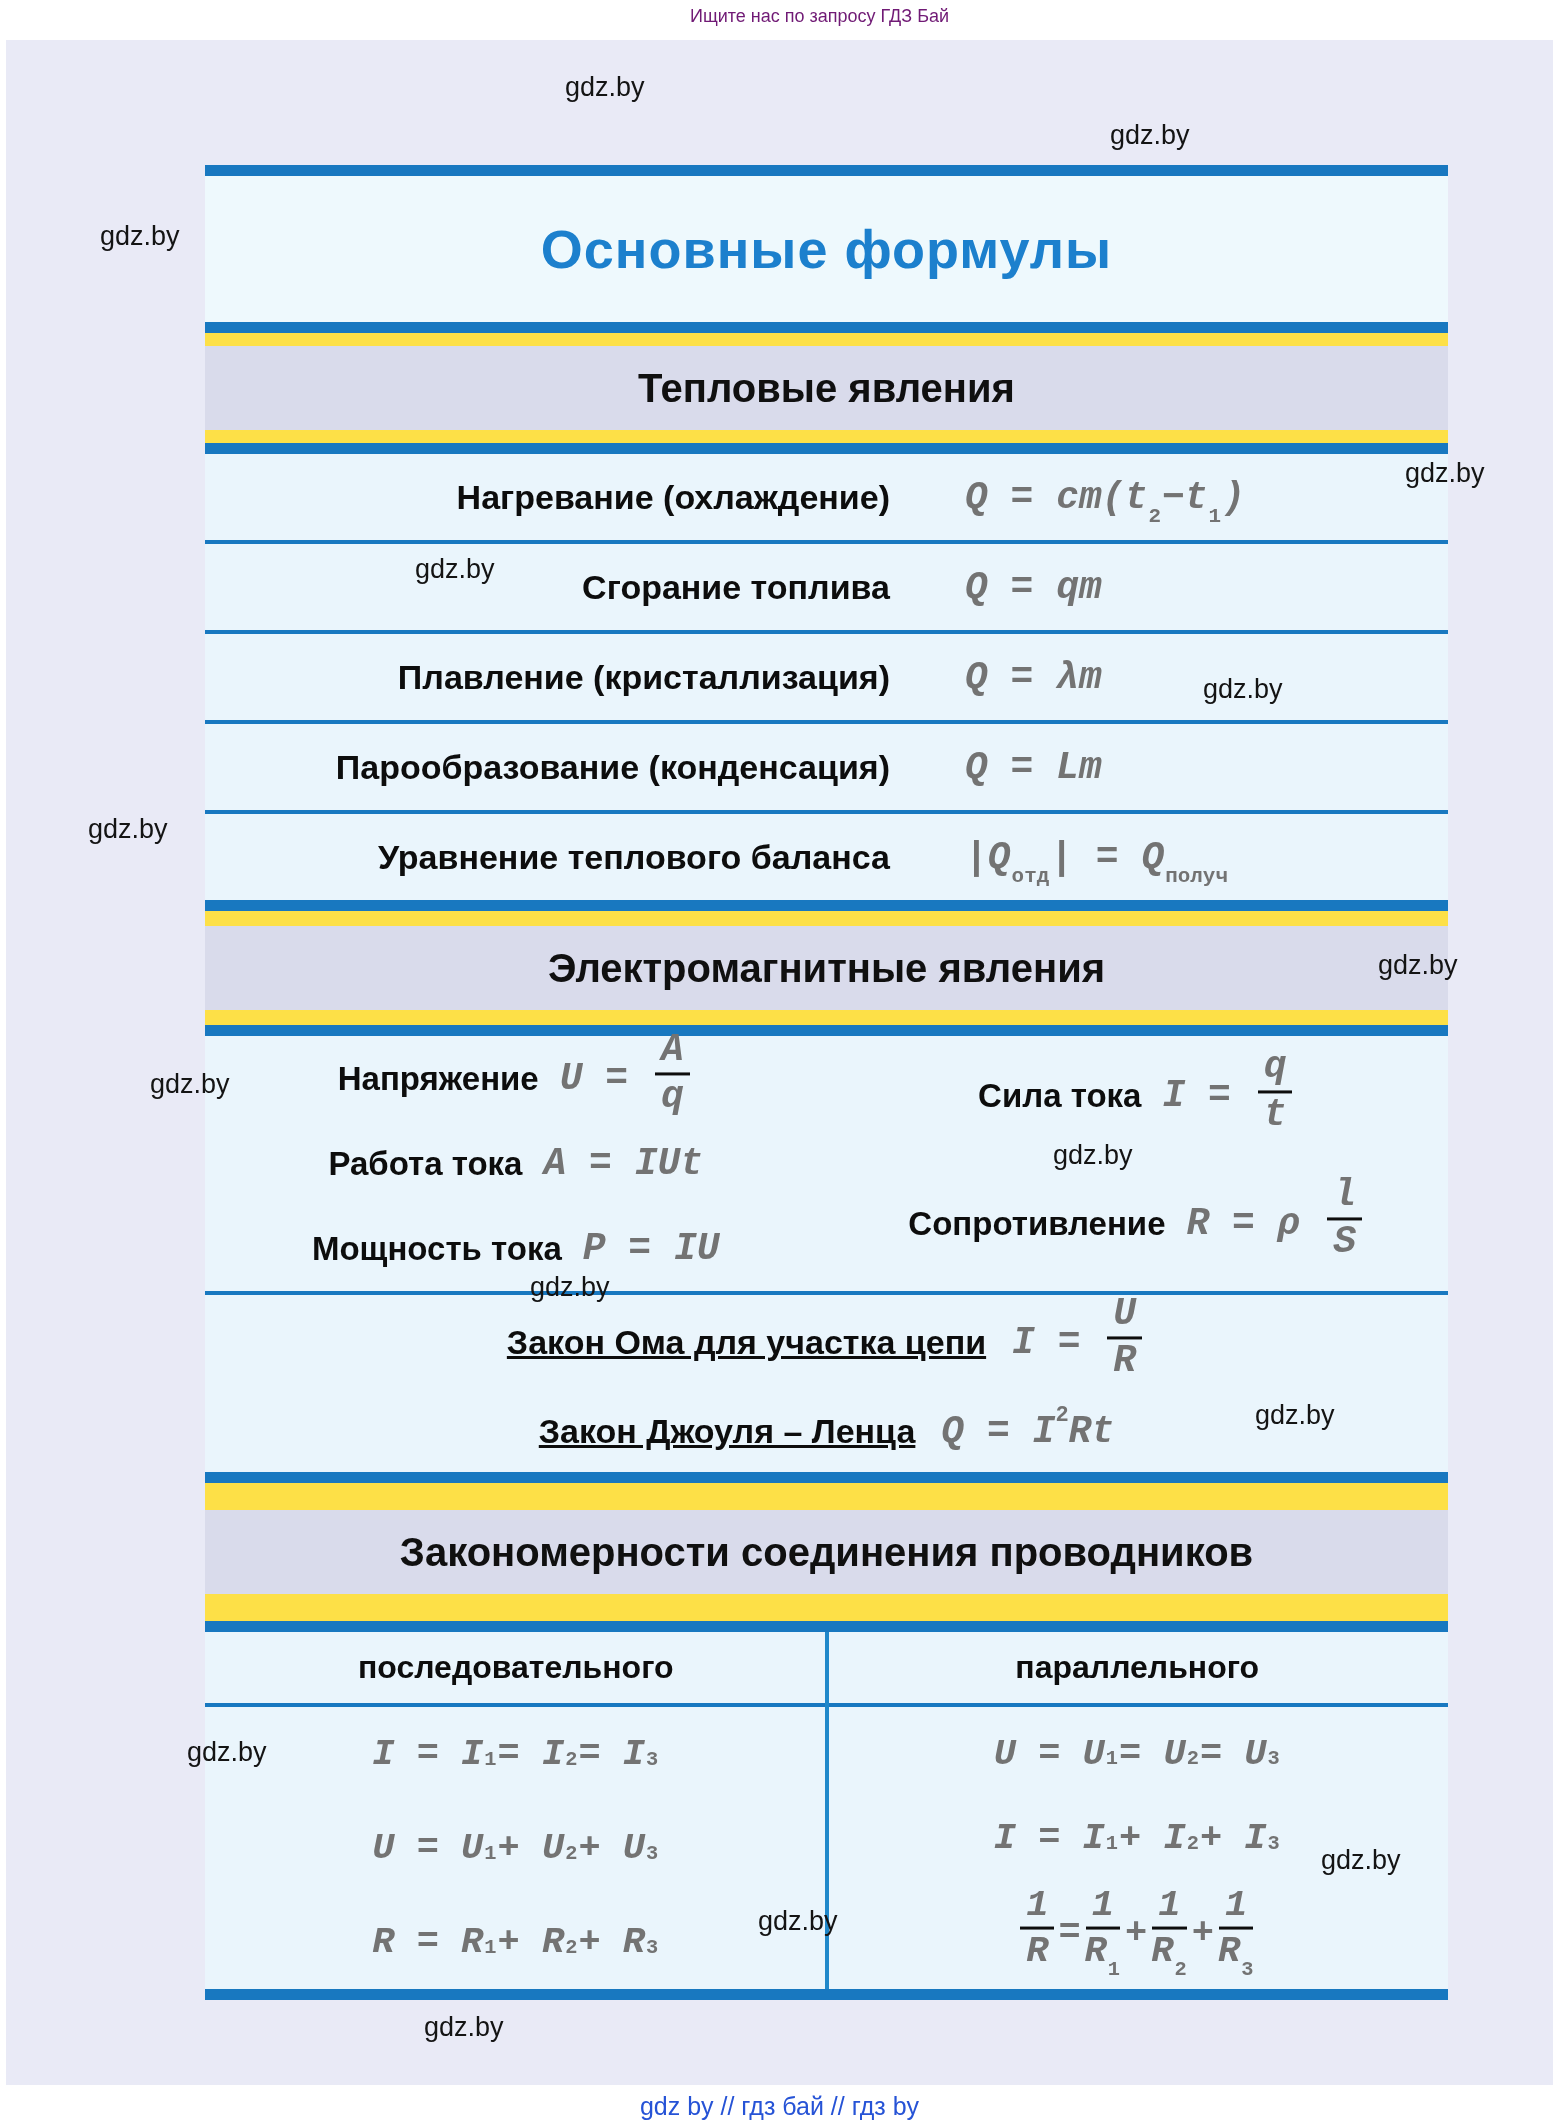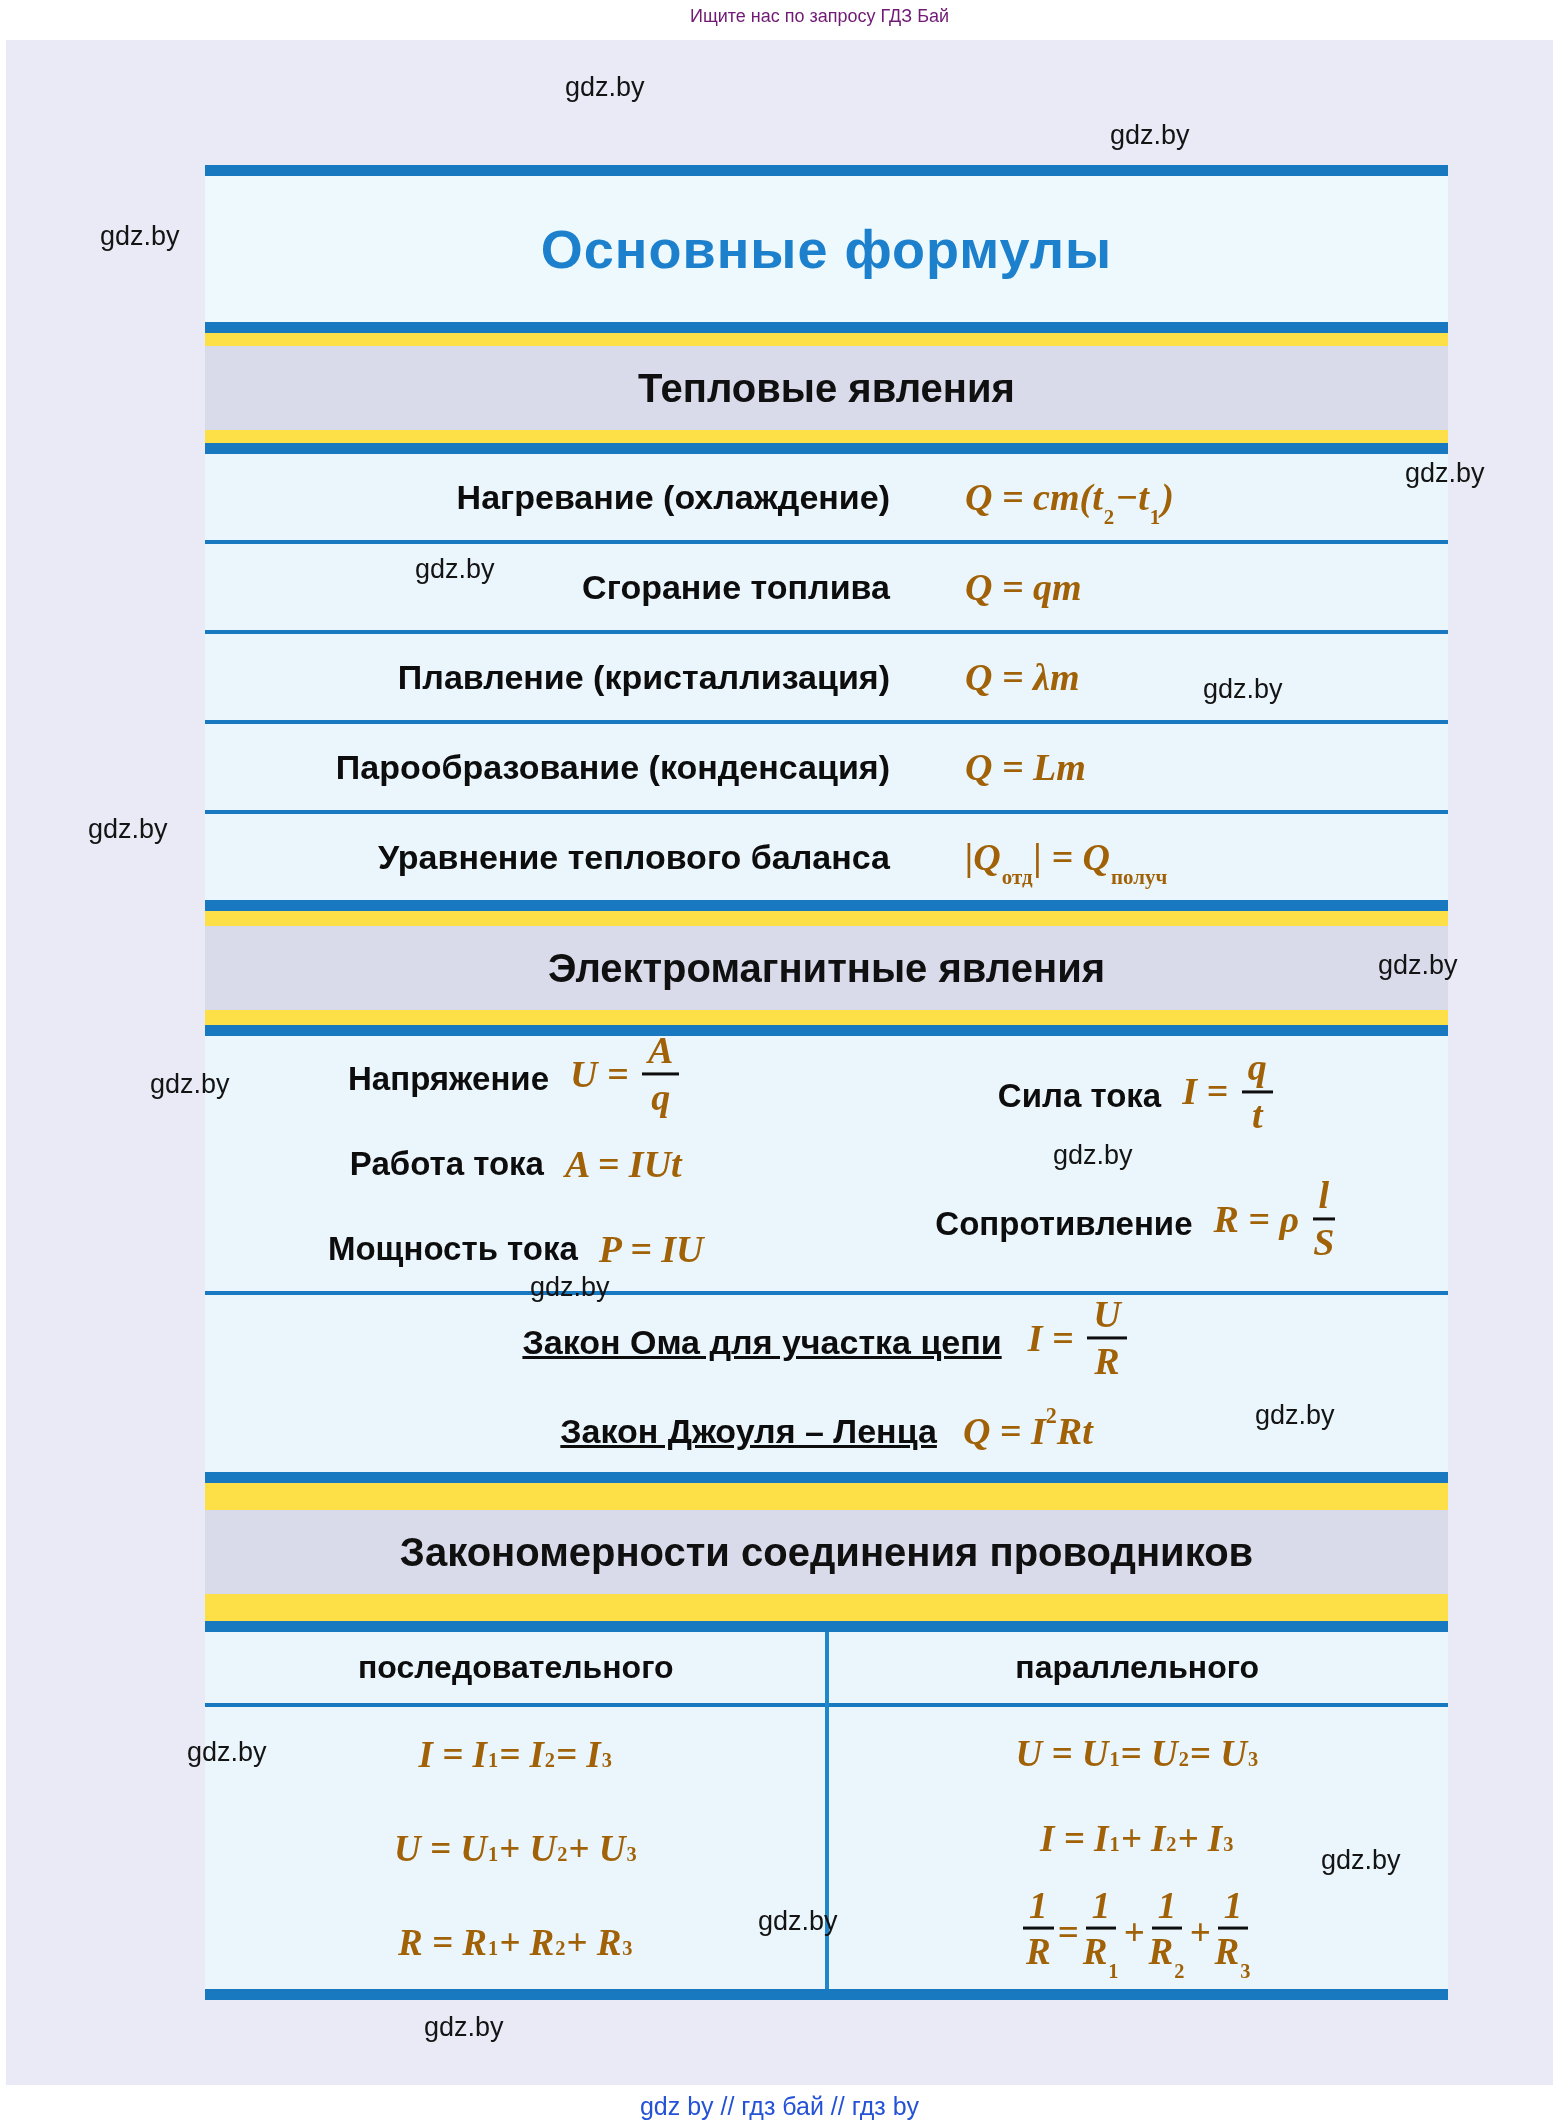--- a/index.html
+++ b/index.html
@@ -35,22 +35,22 @@
     font-size:40px; font-weight:bold; color:#101010;
   }
   .rows { background:#eaf5fc; }
   .t-row { height:86px; display:flex; align-items:center; }
   .t-label {
     width:720px; text-align:right; padding-right:35px;
     font-size:34px; font-weight:bold;
   }
   .t-formula { padding-left:40px; }
   .formula {
-    font-family:Liberation Serif, serif; font-style:italic; font-weight:700;
-    color:#a16207; white-space:nowrap; font-size:38px;
+    font-family:Liberation Mono, monospace; font-style:italic; font-weight:700;
+    color:#737373; white-space:nowrap; font-size:38px;
   }
   .formula sub { font-style:normal; font-size:0.55em; position:relative; top:0.28em; line-height:0; margin:0 1px; }
   .formula sup { font-style:normal; font-size:0.58em; position:relative; top:-0.33em; line-height:0; }
   .frac {
     display:inline-flex; flex-direction:column; align-items:center;
     vertical-align:middle; margin:0 4px; transform:translateY(-0.12em);
   }
   .fn { border-bottom:3px solid #0d0d0d; padding:0 6px 4px; line-height:0.95; }
   .fd { padding-top:4px; line-height:0.95; }
   .em-block { background:#eaf5fc; display:flex; }

